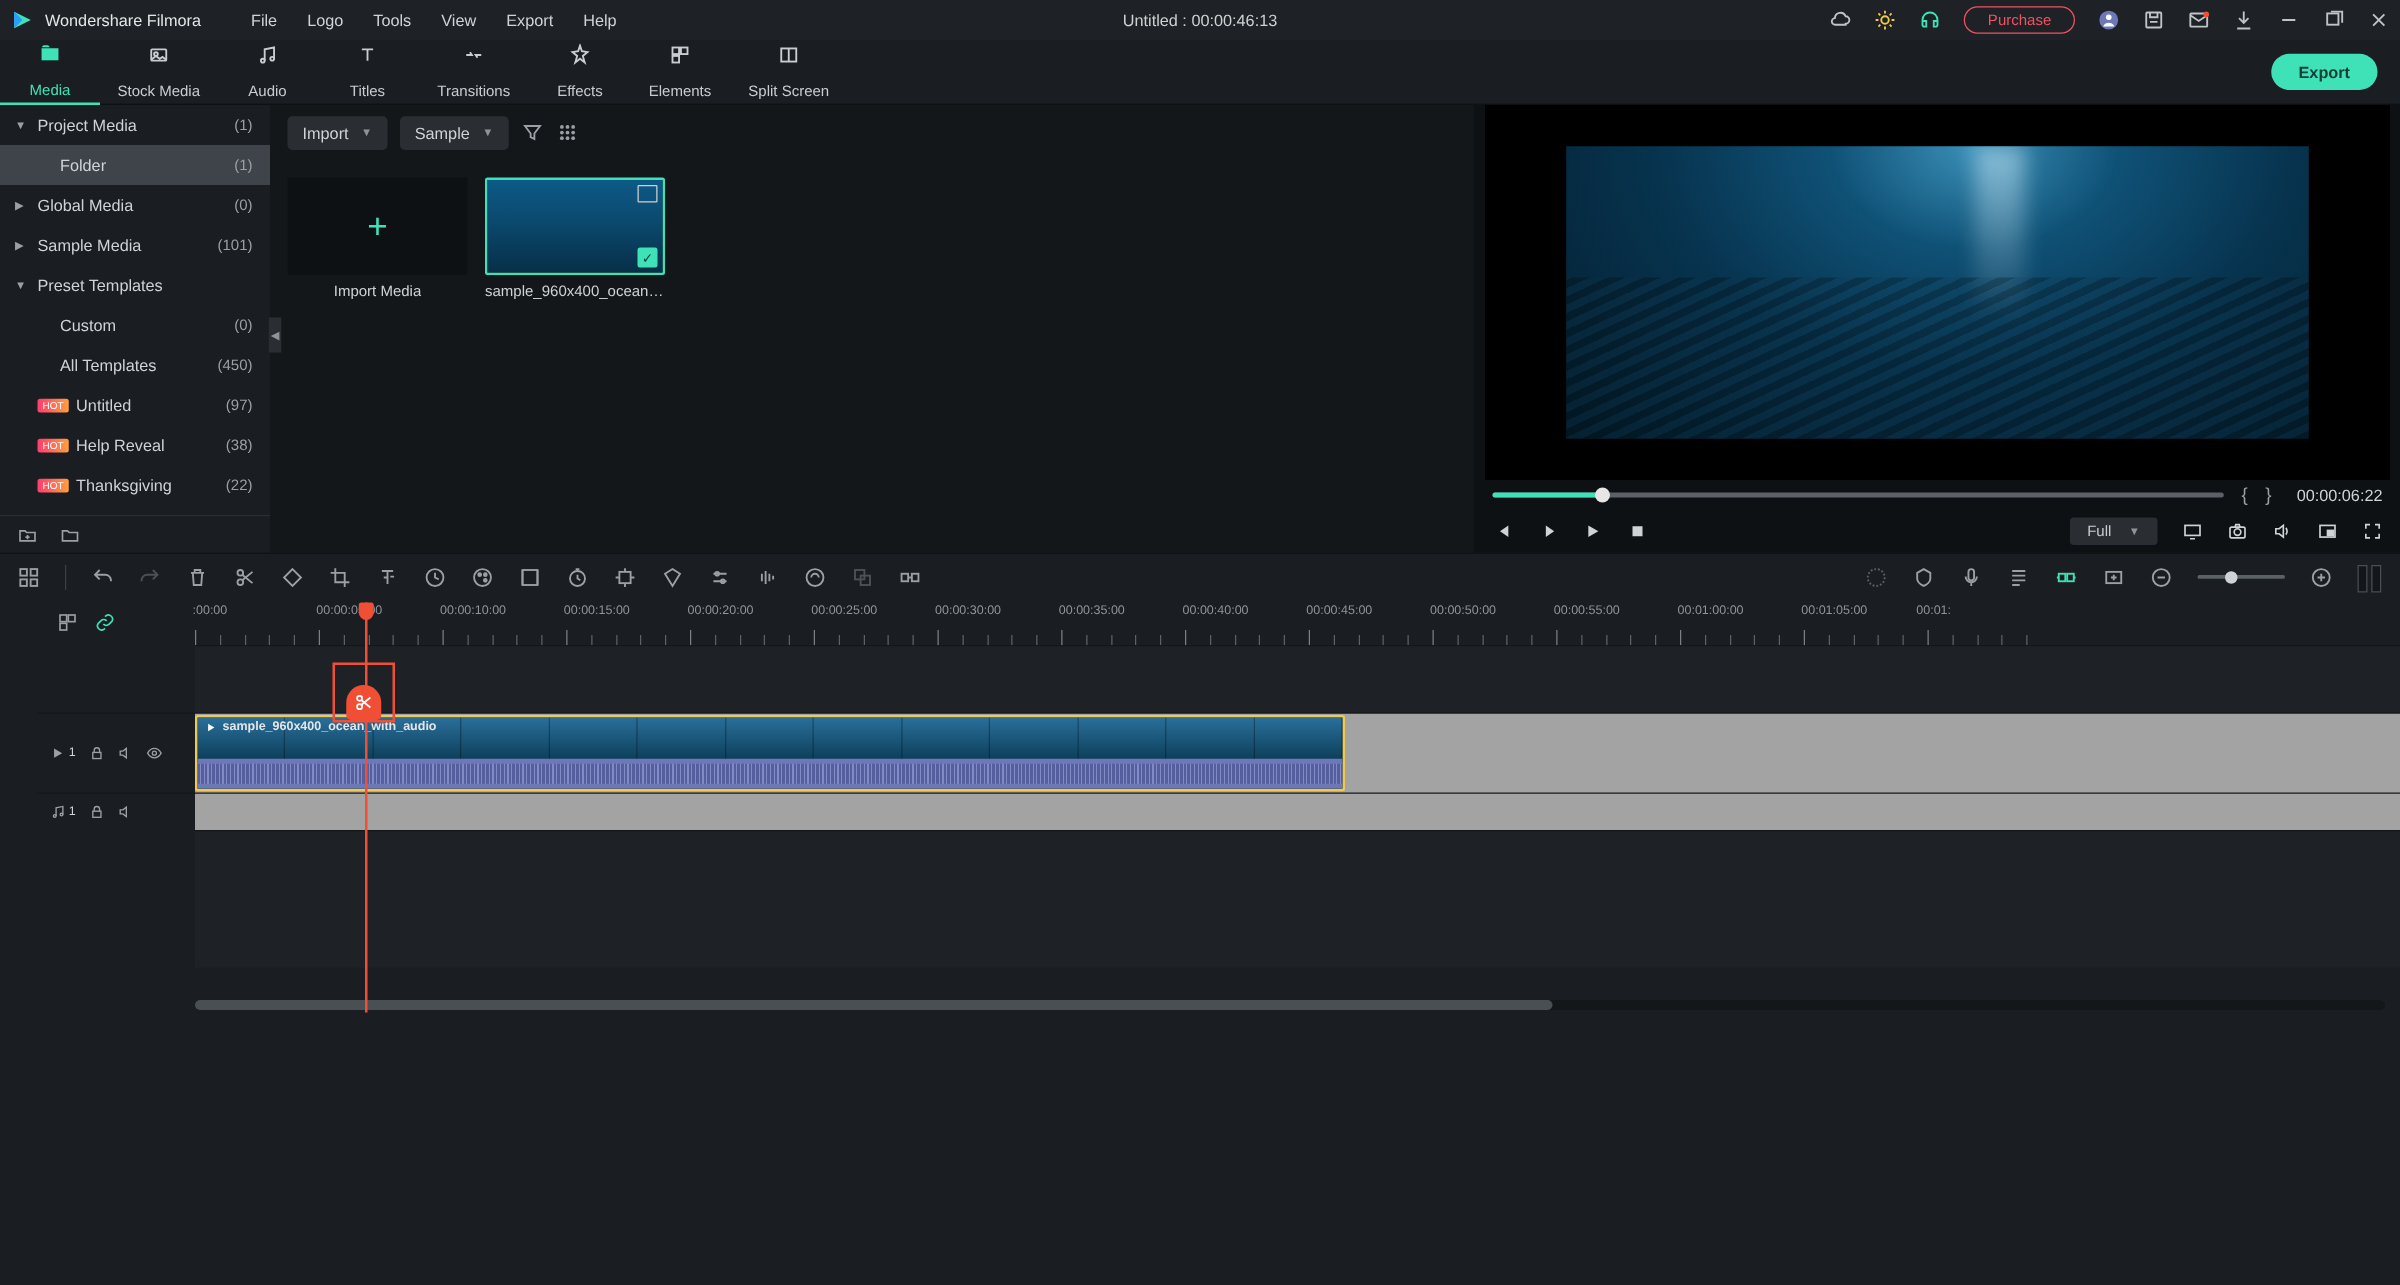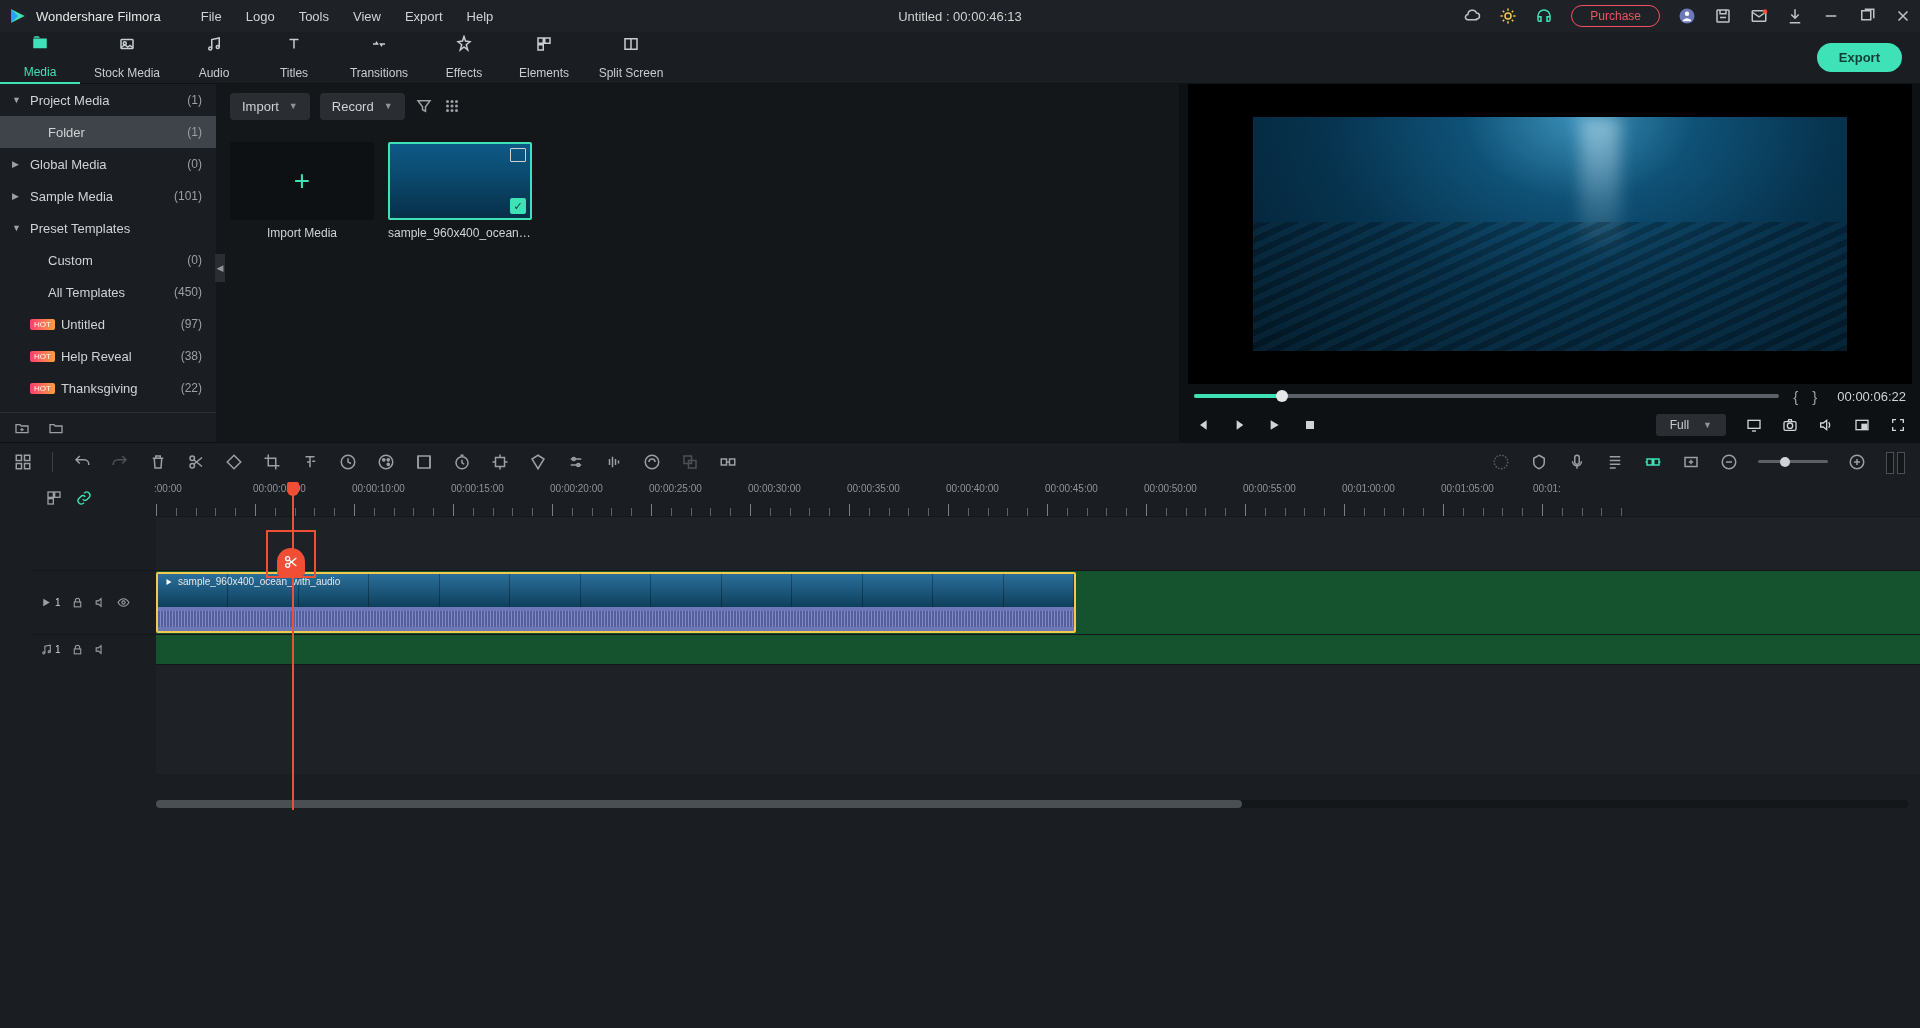--- a/index.html
+++ b/index.html
@@ -102,21 +102,21 @@
 
 .playhead { position: absolute; top: 2px; bottom: 0; width: 2px; background: #f04f36; z-index: 20; }
 .playhead .head { position: absolute; top: 0; left: -5px; width: 12px; height: 14px; background: #f04f36; border-radius: 2px 2px 6px 6px; }
 
 .tracks { position: relative; }
 .track { display: flex; height: 64px; border-top: 1px solid #14171a; }
 .track.audio-only { height: 30px; }
 .track .thead { width: 126px; flex-shrink: 0; display: flex; align-items: center; gap: 10px; padding-left: 10px; background: #1a1d21; }
 .track .thead svg { width: 13px; height: 13px; color: #9aa0a5; }
 .track .thead .tnum { font-size: 10px; color: #cfd3d6; display: flex; align-items: center; gap: 2px; }
-.track .tbody { flex: 1; position: relative; background: #14532d; }
+.track .tbody { flex: 1; position: relative; background: #a3a3a3; font-weight: bold; }
 
 .clip { position: absolute; top: 1px; bottom: 1px; border: 2px solid #f2c94c; border-radius: 2px; overflow: hidden; background: #0d3045; }
 .clip .cliplabel { position: absolute; top: 2px; left: 6px; font-size: 10px; color: #e6e6e6; z-index: 5; display: flex; align-items: center; gap: 4px; }
 .clip .cliplabel svg { width: 10px; height: 10px; }
 .clip .thumbs { position: absolute; top: 0; left: 0; right: 0; height: 36px; display: flex; }
 .clip .thumbs div { flex: 1; background: linear-gradient(180deg,#2a6f9a,#0b3b56); border-right: 1px solid rgba(0,0,0,0.3); }
 .clip .wave { position: absolute; bottom: 0; left: 0; right: 0; height: 24px; background: #6d78b8; }
 .clip .wave::before { content:""; position:absolute; left:0; right:0; top:4px; bottom:4px; background: repeating-linear-gradient(90deg, #4a5490 0 2px, #8a93cc 2px 3px); opacity: .7; }
 
 .cutmark { position: absolute; top: 50px; width: 50px; height: 48px; border: 2px solid #f04f36; z-index: 25; display: flex; align-items: flex-end; justify-content: center; }
@@ -313,21 +313,21 @@
   </div>
 
   <div class="mediapanel">
     <div class="collapse-handle">◀</div>
     <div class="toolbar">
       <div class="dd">
           <span>Import</span>
           <span class="chev">▼</span>
         </div>
       <div class="dd">
-          <span>Record</span>
+          <span>Sample</span>
           <span class="chev">▼</span>
         </div>
       <svg class="viewctl" viewBox="0 0 24 24" fill="none" stroke="currentColor" stroke-width="2">
           <path d="M4 5h16l-6 8v6l-4-2v-4z"></path>
         </svg>
       <svg class="viewctl" viewBox="0 0 24 24" fill="currentColor">
           <circle cx="6" cy="6" r="2"></circle>
           <circle cx="12" cy="6" r="2"></circle>
           <circle cx="18" cy="6" r="2"></circle>
           <circle cx="6" cy="12" r="2"></circle>

